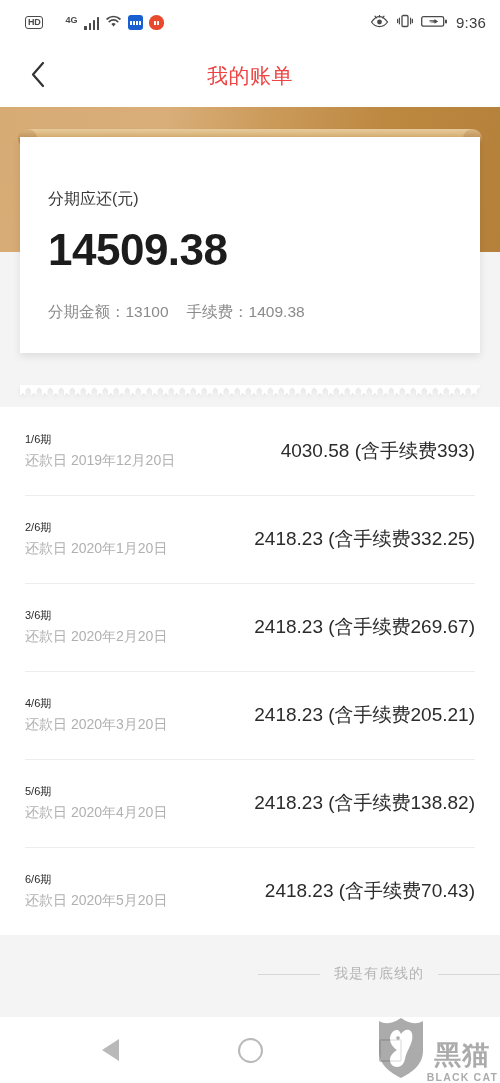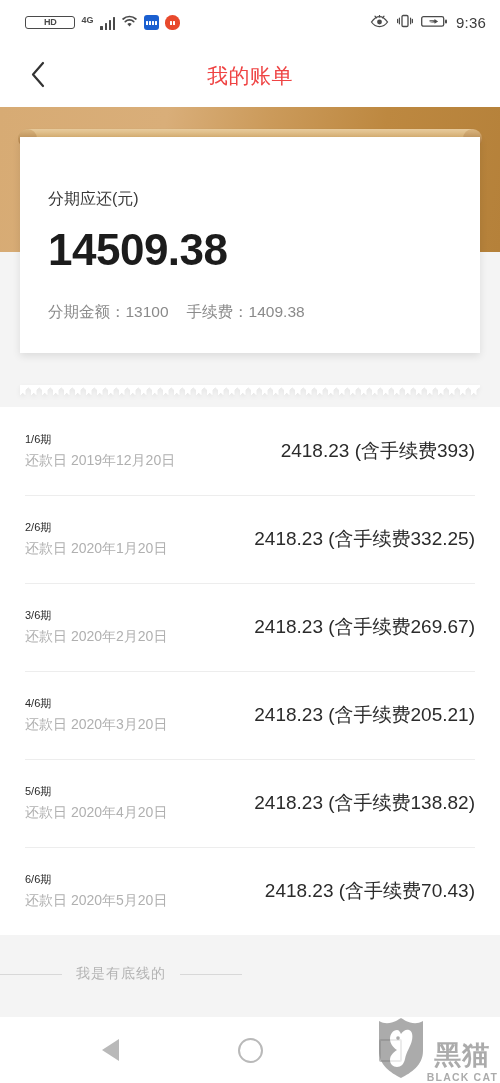--- a/index.html
+++ b/index.html
@@ -33,25 +33,25 @@
   }
   .sb-left { display: flex; align-items: center; gap: 6px; }
   .sb-right { display: flex; align-items: center; gap: 8px; }
 
   .hd-badge {
     border: 1.6px solid #4a4a4a;
     border-radius: 3px;
     color: #4a4a4a;
     font-size: 9px;
     font-weight: bold;
-    padding: 0px 18px;
+    padding: 0px 2px;
     line-height: 11px;
     letter-spacing: -0.3px;
   }
-  .net-group { display: flex; align-items: flex-end; gap: 7px; }
+  .net-group { display: flex; align-items: flex-end; gap: 7px; margin-left: 16px; }
   .net-label { font-size: 9px; color: #4a4a4a; line-height: 9px; margin-bottom: 5px; font-weight: 600;}
   .bars { display: flex; align-items: flex-end; gap: 1.5px; height: 13px; }
   .bars i { display: block; width: 2.6px; background: #4a4a4a; border-radius: .5px; }
   .bars i:nth-child(1){ height: 4px; }
   .bars i:nth-child(2){ height: 7px; }
   .bars i:nth-child(3){ height: 10px; }
   .bars i:nth-child(4){ height: 13px; }
 
   .appicon {
     width: 15px; height: 15px; border-radius: 3px;
@@ -186,21 +186,21 @@
     padding-right: 0px;
     white-space: nowrap;
   }
 
   
   .footer {
     background: #f4f4f4;
     height: 78px;
     display: flex;
     align-items: center;
-    justify-content: flex-start;
+    justify-content: flex-end;
     gap: 14px;
   }
   .footer .line { width: 62px; height: 1px; background: #d8d8d8; }
   .footer .txt { font-size: 14px; color: #b4b4b4; letter-spacing: 1px; }
 
   
   .navbar {
     position: absolute;
     left: 0; right: 0; bottom: 0;
     height: 66px;
@@ -322,21 +322,21 @@
     </div>
     <div class="receipt-zig"></div>
   </div>
 
   <div class="list">
     <div class="row">
       <div class="row-left">
         <span class="period">1/6期</span>
         <span class="duedate">还款日 2019年12月20日</span>
       </div>
-      <div class="row-right">2418.23 (含手续费393)</div>
+      <div class="row-right">4030.58 (含手续费393)</div>
     </div>
     <div class="row">
       <div class="row-left">
         <span class="period">2/6期</span>
         <span class="duedate">还款日 2020年1月20日</span>
       </div>
       <div class="row-right">2418.23 (含手续费332.25)</div>
     </div>
     <div class="row">
       <div class="row-left">

